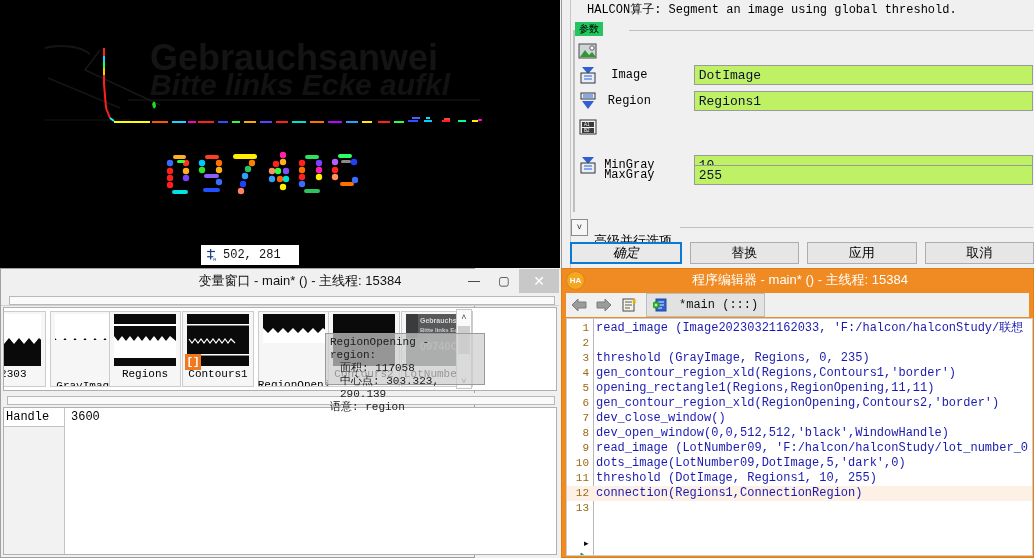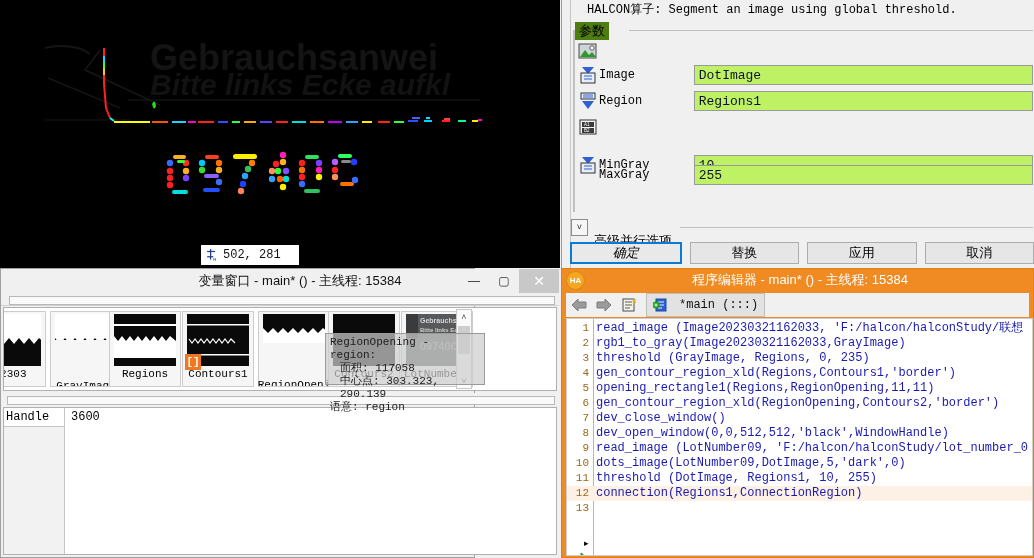--- a/index.html
+++ b/index.html
@@ -133,30 +133,30 @@
   #op-header{
     position:absolute;left:0;top:0;width:473px;height:20px;
     font-family:"Liberation Mono",monospace;font-size:12px;
     color:#000;padding-left:25px;line-height:20px;white-space:nowrap;
   }
   #op-left-rail{position:absolute;left:0;top:0;width:8px;height:268px;background:#f0f0f0;border-right:1px solid #c6c6c6;}
   #op-group{
     position:absolute;left:9px;top:22px;width:462px;height:190px;
   }
   #op-group-title{
-    position:absolute;left:4px;top:0;font-size:13px;color:#000;background:#4d7c0f;padding:0 4px;
+    position:absolute;left:4px;top:0;font-size:10px;color:#000;background:#22c55e;padding:0 4px;
   }
   #op-group-line{
     position:absolute;left:58px;top:8px;right:0;height:1px;background:#c0c0c0;
   }
   #op-group-lline{position:absolute;left:2px;top:8px;width:2px;bottom:0;background:#c0c0c0;}
   .param-row{position:absolute;left:0;height:22px;display:flex;align-items:center;}
   .param-icon{width:22px;height:20px;margin-left:6px;flex:0 0 auto;}
   .param-label{
-    width:62px;text-align:left;
+    width:62px;text-align:center;
     font-family:"Liberation Mono",monospace;font-size:12px;color:#000;
     margin-right:6px;
   }
   .param-input{
     height:20px;background:#bef264;border:1px solid #9a9a9a;
     font-family:"Liberation Mono",monospace;font-size:13px;color:#101030;
     padding:0 4px;box-sizing:border-box;line-height:18px;
     outline:none;
     margin-left:28px;
   }
@@ -594,21 +594,20 @@
 
   <div id="pe-code-area">
     <div id="pe-gutter"></div>
     <div style="position:relative;padding-top:2px;">
       <div class="code-line">
         <span class="ln">1</span>
         <span class="ctext">read_image (Image20230321162033, 'F:/halcon/halconStudy/联想</span>
       </div>
       <div class="code-line">
         <span class="ln">2</span>
-        <span class="ctext">rgb1_to_gray(Image20230321162033,GrayImage)</span>
       </div>
       <div class="code-line">
         <span class="ln">3</span>
         <span class="ctext">threshold (GrayImage, Regions, 0, 235)</span>
       </div>
       <div class="code-line">
         <span class="ln">4</span>
         <span class="ctext">gen_contour_region_xld(Regions,Contours1,'border')</span>
       </div>
       <div class="code-line">

